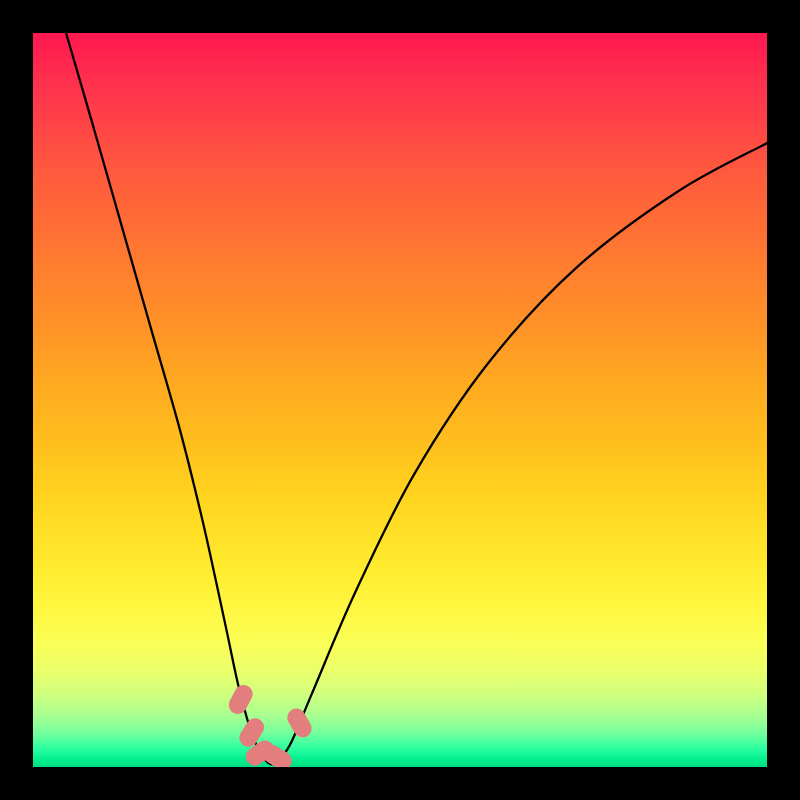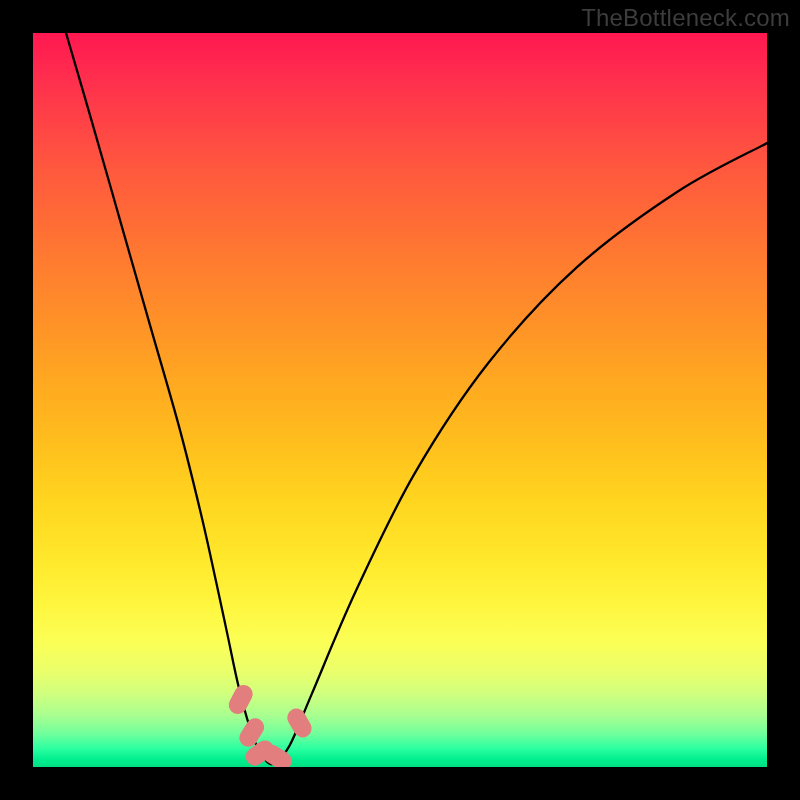--- a/index.html
+++ b/index.html
@@ -77,21 +77,20 @@
   }
   .node {
     fill: #e37e7e;
     stroke: none;
   }
 </style>
 </head>
 <body>
 
 <div class="frame">
-  <div class="watermark">TheBottleneck.com</div>
   <div class="plot">
     <div class="gradient"></div>
     <svg class="curve" viewBox="0 0 734 734">
       <path class="curve-path" d="M 33.03 0 C 37.31166666666667 14.680000000000007, 49.545 56.27333333333337, 58.72 88.08000000000004 C 67.895 119.88666666666671, 78.29333333333334 156.5866666666667, 88.08 190.84000000000003 C 97.86666666666666 225.09333333333336, 107.65333333333334 259.3466666666667, 117.44 293.6 C 127.22666666666666 327.85333333333335, 138.23666666666668 364.55333333333334, 146.8 396.36 C 155.36333333333334 428.1666666666667, 162.70333333333332 458.74999999999994, 168.82 484.43999999999994 C 174.93666666666667 510.12999999999994, 179.21833333333333 530.9266666666666, 183.5 550.5 C 187.78166666666667 570.0733333333334, 190.84000000000003 584.7533333333333, 194.51000000000002 601.88 C 198.18 619.0066666666667, 201.85000000000002 637.9683333333334, 205.52 653.26 C 209.19 668.5516666666666, 213.10466666666667 682.8646666666666, 216.53 693.63 C 219.95533333333333 704.3953333333334, 223.01366666666667 711.8576666666667, 226.072 717.852 C 229.13033333333334 723.8463333333333, 232.18866666666668 727.6386666666667, 234.88 729.596 C 237.5713333333333 731.5533333333333, 238.55 732.532, 242.22 729.596 C 245.89 726.66, 250.7833333333333 723.4793333333333, 256.9 711.98 C 263.01666666666665 700.4806666666667, 267.91 686.29, 278.92 660.6 C 289.93 634.9100000000001, 305.8333333333333 594.5400000000001, 322.96 557.84 C 340.08666666666664 521.14, 359.66 478.3233333333333, 381.68 440.4 C 403.7 402.47666666666663, 428.16666666666663 364.5533333333333, 455.08 330.29999999999995 C 481.99333333333334 296.0466666666666, 511.3533333333333 263.6283333333333, 543.16 234.87999999999994 C 574.9666666666666 206.1316666666666, 614.1133333333332 178.6066666666666, 645.92 157.80999999999995 C 677.7266666666667 137.0133333333333, 719.3199999999999 118.05166666666668, 734 110.10000000000002"></path>
       <g>
           <rect x="-15.2672" y="-9.1016" width="30.5344" height="18.2032" rx="9.1016" ry="9.1016" class="node" transform="translate(207.722 666.472) rotate(-62)"></rect>
           <rect x="-15.2672" y="-9.1016" width="30.5344" height="18.2032" rx="9.1016" ry="9.1016" class="node" transform="translate(218.732 699.502) rotate(-58)"></rect>
           <rect x="-15.2672" y="-9.1016" width="30.5344" height="18.2032" rx="9.1016" ry="9.1016" class="node" transform="translate(226.806 720.054) rotate(-35)"></rect>
           <rect x="-15.2672" y="-9.1016" width="30.5344" height="18.2032" rx="9.1016" ry="9.1016" class="node" transform="translate(244.42199999999997 724.458) rotate(32)"></rect>
           <rect x="-15.2672" y="-9.1016" width="30.5344" height="18.2032" rx="9.1016" ry="9.1016" class="node" transform="translate(266.442 689.96) rotate(60)"></rect>

